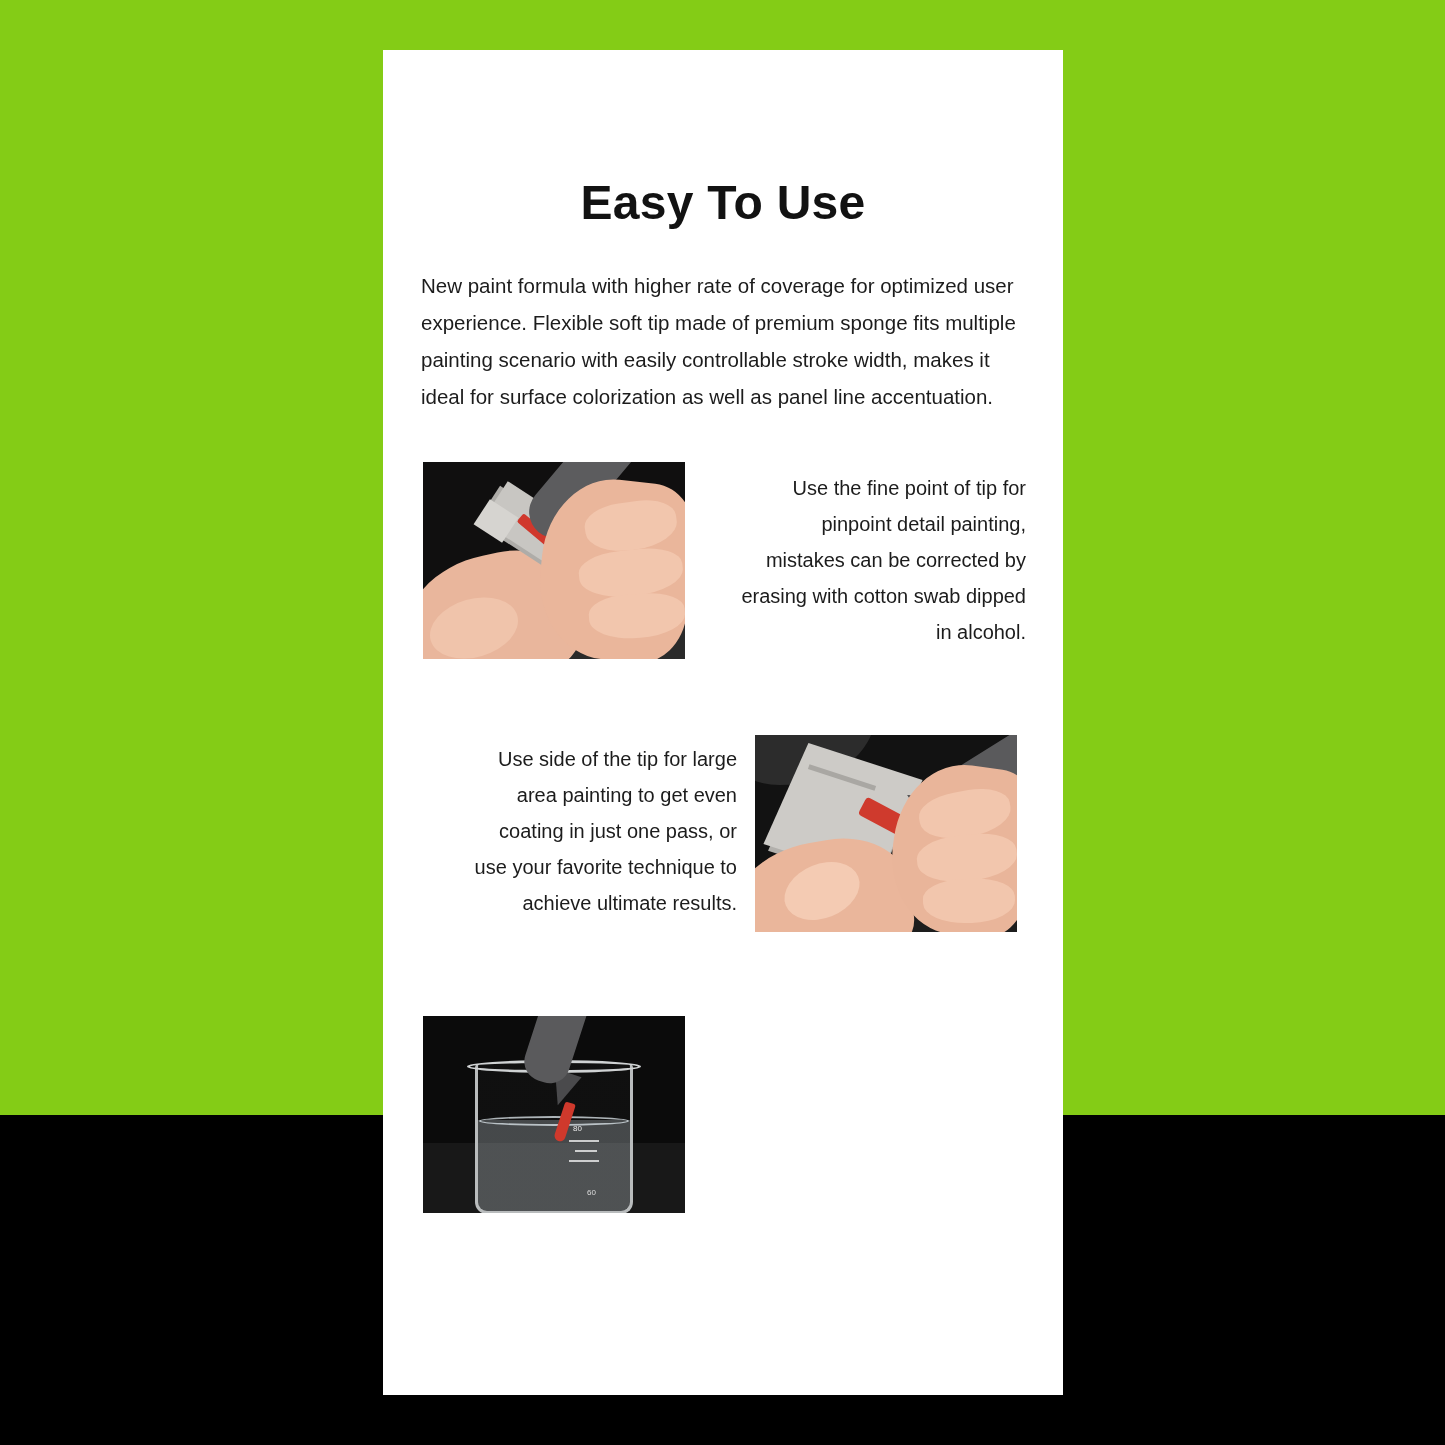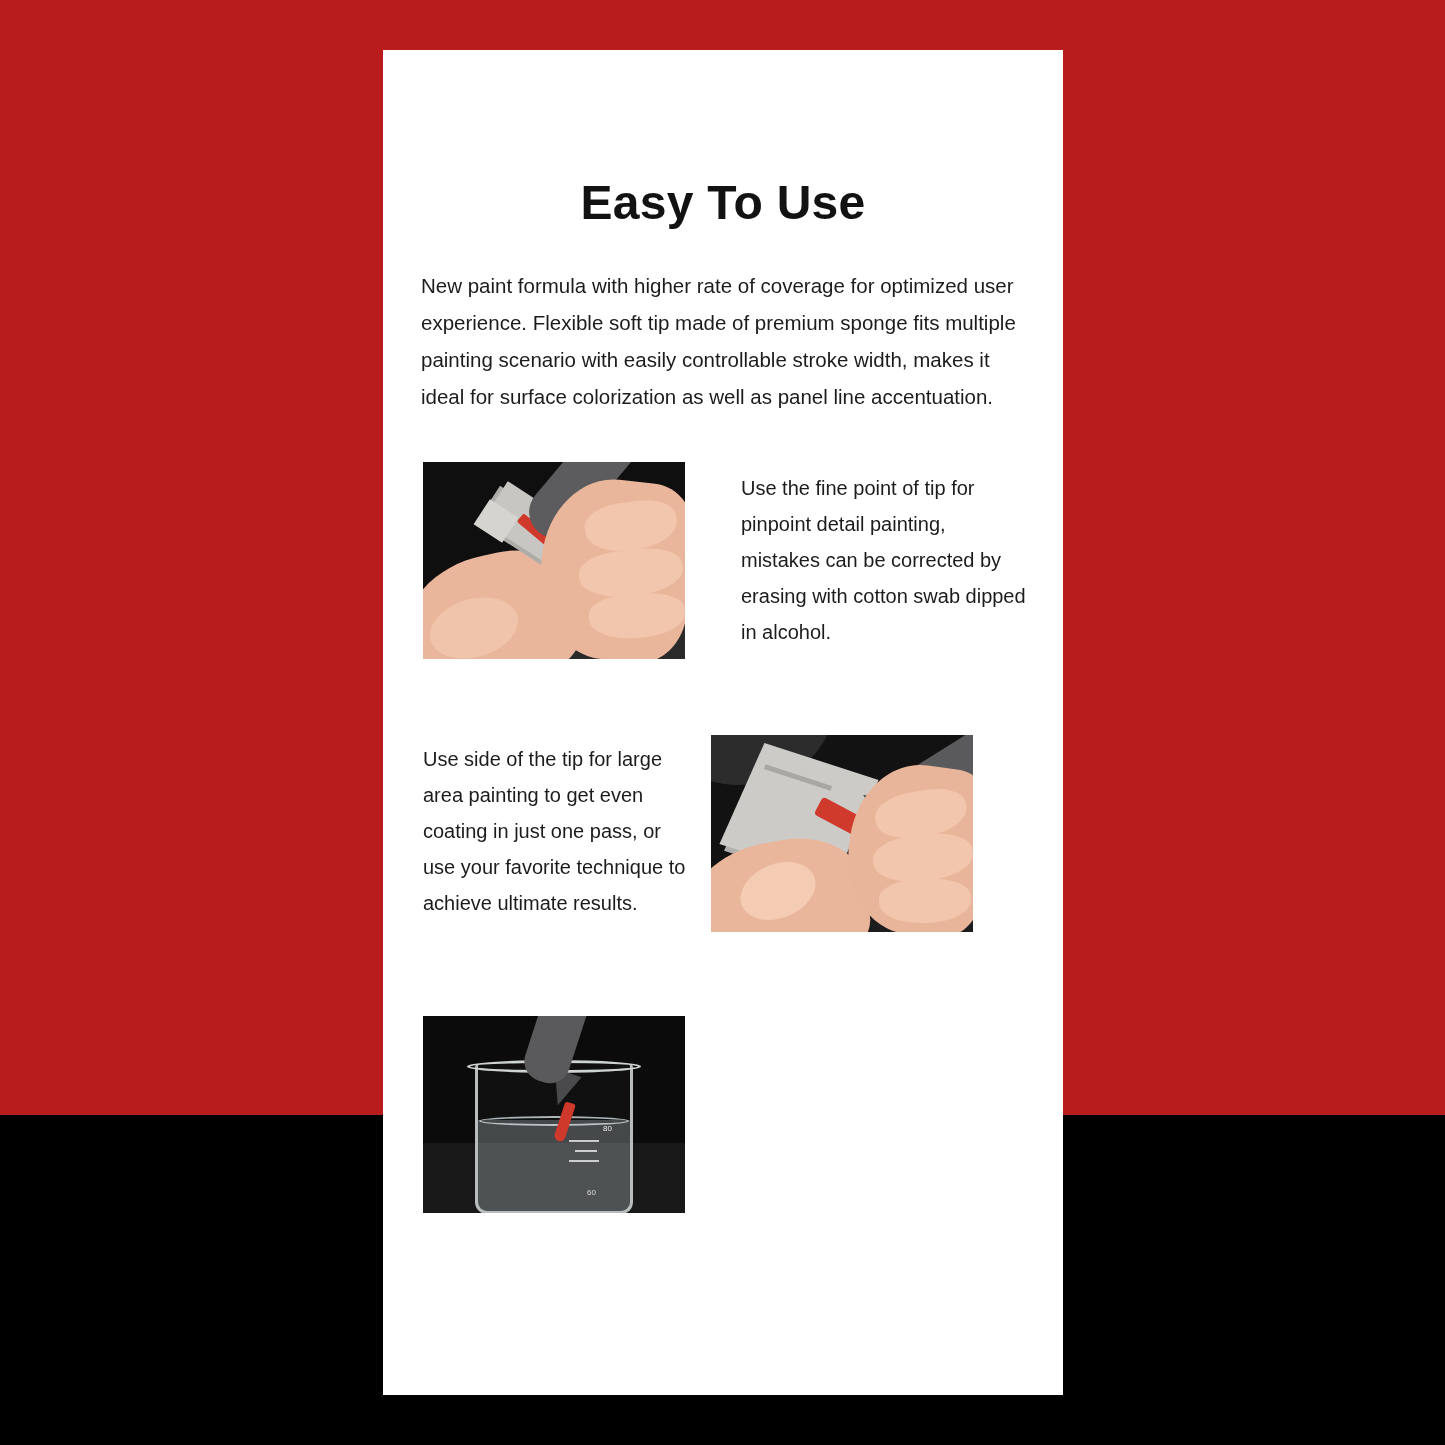--- a/index.html
+++ b/index.html
@@ -10,21 +10,21 @@
   body {
     width: 1445px;
     height: 1445px;
     font-family: "Liberation Sans", sans-serif;
     overflow: hidden;
   }
   .page-wrap {
     position: relative;
     width: 1445px;
     height: 1115px;
-    background: #b91c1c;
+    background: #84cc16;
   }
   .sheet {
     position: absolute;
     left: 383px;
     top: 50px;
     width: 680px;
     height: 1345px;
     background: #ffffff;
   }
   .doc-title {
@@ -49,23 +49,24 @@
     padding: 0 37px 0 40px;
   }
   .row-1 { margin-top: 47px; }
   .row-2 { margin-top: 76px; }
   .row-3 { margin-top: 84px; }
 
   .row .caption {
     font-size: 20px;
     line-height: 36px;
     color: #1c1c1c;
+    text-align: right;
   }
   .row-1 .caption { width: 286px; margin-left: 56px; padding-top: 8px; }
-  .row-2 .caption { width: 270px; padding-top: 6px; }
+  .row-2 .caption { width: 270px; padding-top: 6px; margin-left: 44px; }
   .row-3 .caption { width: 270px; margin-left: 56px; padding-top: 6px; }
 
   .photo {
     width: 262px;
     height: 197px;
     background: #0a0a0a;
     position: relative;
     overflow: hidden;
     flex: 0 0 auto;
   }
@@ -259,21 +260,20 @@
     background: rgba(255,255,255,0.72);
     height: 2px;
   }
   .p3 .g1 { left: 146px; top: 124px; width: 30px; }
   .p3 .g2 { left: 152px; top: 134px; width: 22px; }
   .p3 .g3 { left: 146px; top: 144px; width: 30px; }
   .p3 .mark-label {
     position: absolute; left: 150px; top: 108px;
     font-size: 8px; color: #e8e8e8;
     font-family: "Liberation Sans", sans-serif;
-    margin-left: 30px;
   }
   .p3 .mark-label2 {
     position: absolute; left: 132px; top: 172px;
     font-size: 8px; color: #dcdcdc;
     font-family: "Liberation Sans", sans-serif;
     margin-left: 32px;
   }
   .p3 .pen-body {
     position: absolute; left: 112px; top: -42px;
     width: 46px; height: 110px;

